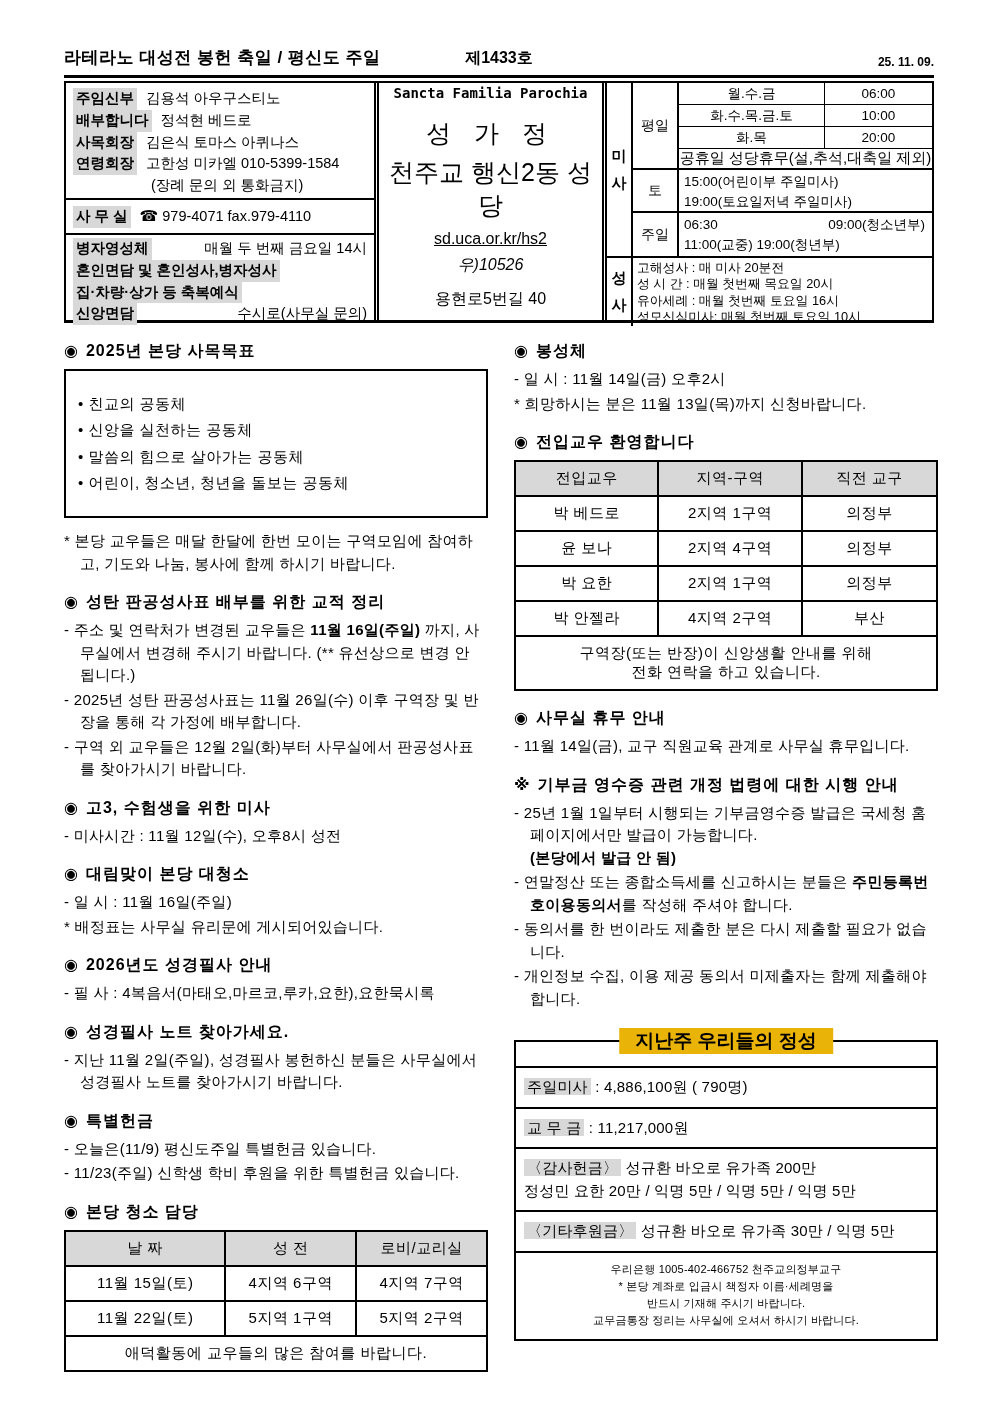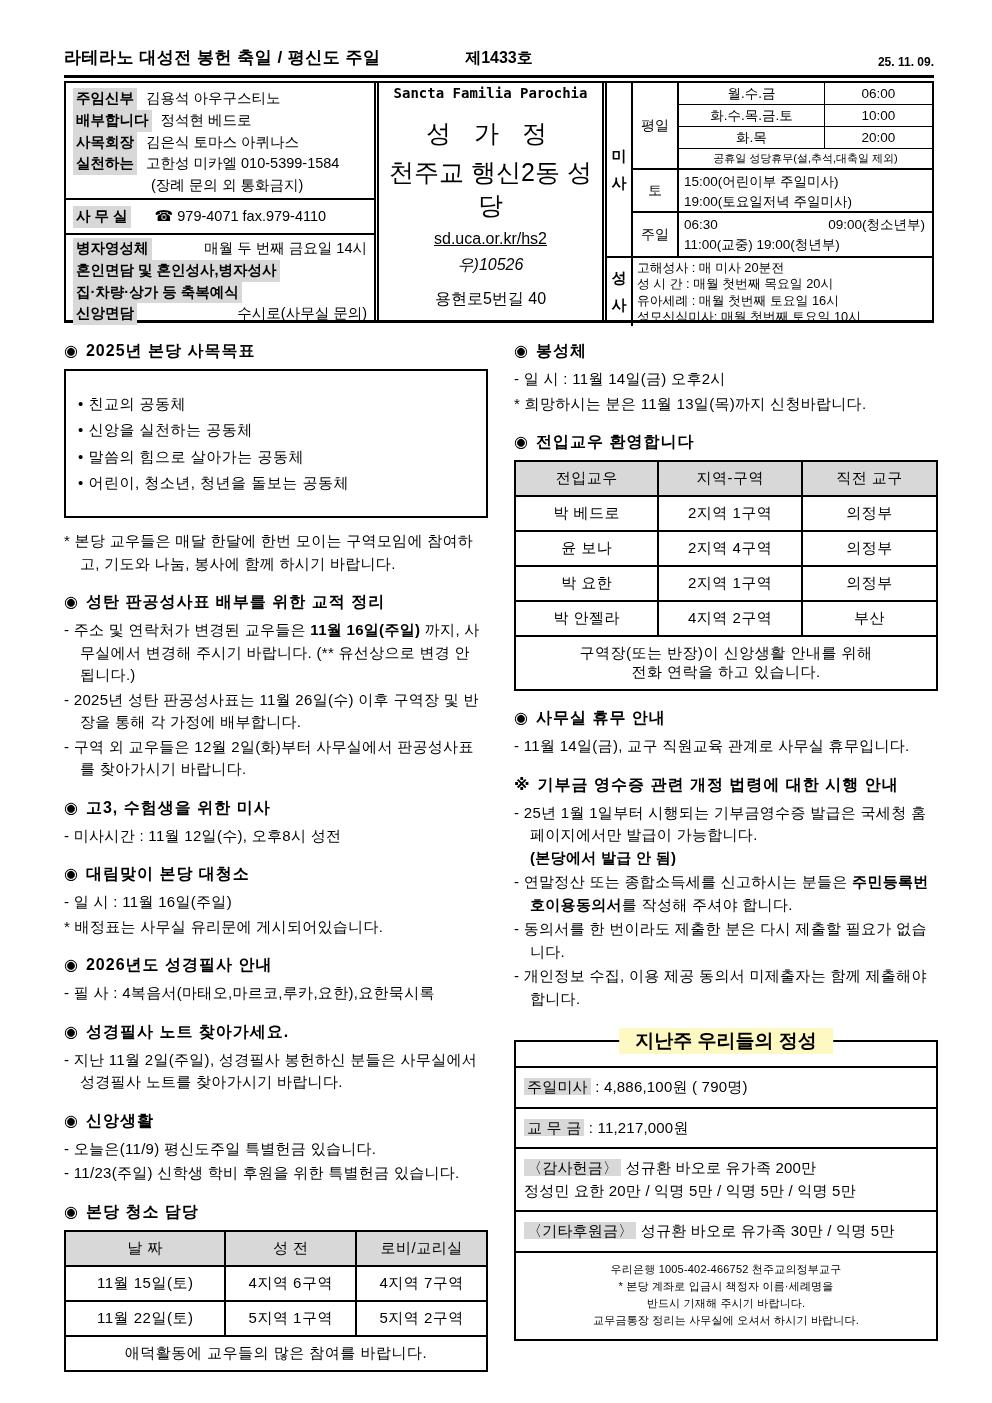--- a/index.html
+++ b/index.html
@@ -20,21 +20,21 @@
 
   
   .info-table { display:flex; border:2px solid #000; border-bottom-width:3px; margin-top:3px; height:242px; }
   .info-left { width:308px; padding:5px 7px 5px 7px; display:flex; flex-direction:column; justify-content:space-between; font-size:14.5px; }
   .info-row { display:flex; align-items:baseline; line-height:1.5; }
   .lbl { background:#d8d8d8; font-weight:bold; padding:0 3px; white-space:nowrap; }
   .val { margin-left:9px; white-space:nowrap; }
   .val-right { margin-left:auto; white-space:nowrap; }
   .info-note { padding-left:78px; line-height:1.4; }
   .info-div { border-top:2px solid #000; margin:3px -7px; }
-  .office-row { padding:2px 0;gap:15px; }
+  .office-row { padding:2px 0; }
   .phone-glyph { font-size:15px; margin-right:4px; }
 
   .info-center { width:233px; border-left:5px double #000; border-right:5px double #000;
     text-align:center; display:flex; flex-direction:column; justify-content:flex-end;
     padding-bottom:10px; }
   .latin { font-family:"DejaVu Sans Mono","Liberation Mono",monospace; font-weight:bold; font-size:14px; margin-bottom:16px; }
   .pname1 { font-size:25px; letter-spacing:8px; margin-bottom:6px; }
   .pname2 { font-size:25px; margin-bottom:8px; }
   .purl   { font-size:16px; text-decoration:underline; margin-bottom:7px; }
   .pzip   { font-size:16px; margin-bottom:13px;font-style:italic; }
@@ -45,21 +45,21 @@
   .v-label { width:26px; border-right:2px solid #000; display:flex; flex-direction:column;
     justify-content:center; align-items:center; font-weight:bold; font-size:15px; gap:8px; flex:none; }
   .mass-main { flex:1; display:flex; flex-direction:column; min-width:0; }
   .mass-weekday { display:flex; border-bottom:2px solid #000; }
   .day-label { width:46px; border-right:2px solid #000; display:flex; align-items:center;
     justify-content:center; font-size:14px; flex:none; }
   .wd-rows { flex:1; display:flex; flex-direction:column; min-width:0; }
   .wd-row { display:flex; border-bottom:1px solid #000; height:22px; }
   .wd-days { flex:1.35; text-align:center; line-height:21px; border-right:1px solid #000; white-space:nowrap; }
   .wd-time { flex:1; text-align:center; line-height:21px; }
-  .wd-holiday { height:19px; line-height:18px; text-align:center; font-size:11px; white-space:nowrap; overflow:hidden; }
+  .wd-holiday { height:19px; line-height:18px; text-align:center; font-size:15px; white-space:nowrap; overflow:hidden; }
   .mass-sat, .mass-sun { display:flex; height:43px; }
   .mass-sat { border-bottom:2px solid #000; }
   .m-lines { flex:1; padding:2px 3px 0 5px; font-size:13.5px; line-height:1.45; white-space:nowrap; min-width:0; }
   .sun1 { display:flex; justify-content:space-between; padding-right:4px; }
   .sacra-block { border-top:2px solid #000; display:flex; flex:1; }
   .sacra-lines { flex:1; padding:2px 3px 0 4px; font-size:12.8px; line-height:1.28; white-space:nowrap; min-width:0; }
 
   
   .columns { display:flex; gap:26px; margin-top:18px; }
   .col { width:424px; flex:none; }
@@ -75,21 +75,21 @@
   .goalbox .g { font-size:15px; line-height:1.75; letter-spacing:0.5px; }
 
   .tbl { width:100%; border-collapse:collapse; text-align:center; font-size:15px; margin-top:7px; letter-spacing:0.5px; }
   .tbl th, .tbl td { border:2px solid #000; padding:7px 2px; font-weight:normal; }
   .tbl th { background:#d8d8d8; }
   .tbl .tfoot-cell { padding:7px 4px; }
 
   
   .offerbox { position:relative; border:2px solid #000; margin-top:30px; }
   .offerbox-title { position:absolute; top:-14px; left:50%; transform:translateX(-50%);
-    background:#fef9c3; padding:0 16px; font-size:19px; font-weight:bold; white-space:nowrap; }
+    background:#eab308; padding:0 16px; font-size:19px; font-weight:bold; white-space:nowrap; }
   .offer-spacer { height:26px; border-bottom:2px solid #000; }
   .offer-row { border-bottom:2px solid #000; padding:8px 8px; font-size:15px; line-height:1.5; letter-spacing:0.2px; }
   .offer-row .lbl { font-weight:normal; }
   .offer-bank { padding:8px 6px 10px; text-align:center; font-size:11px; line-height:1.55; letter-spacing:0.2px; }
 
   
   .page-footer { margin-top:24px; border-top:3px solid #000; padding-top:16px; text-align:center; }
 </style>
 </head>
 <body>
@@ -113,21 +113,21 @@
         </div>
         <div class="info-row">
           <span class="lbl">배부합니다</span>
           <span class="val">정석현 베드로</span>
         </div>
         <div class="info-row">
           <span class="lbl">사목회장</span>
           <span class="val">김은식 토마스 아퀴나스</span>
         </div>
         <div class="info-row">
-          <span class="lbl">실천하는</span>
+          <span class="lbl">연령회장</span>
           <span class="val">고한성 미카엘 010-5399-1584</span>
         </div>
         <div class="info-note">(장례 문의 외 통화금지)</div>
       </div>
 
       <div class="info-div"></div>
 
       <div class="info-row office-row">
         <span class="lbl">사 무 실</span>
         <span class="val"><span class="phone-glyph">☎</span><span>979-4071  fax.979-4110</span></span>
@@ -274,21 +274,21 @@
 
       <section class="sec">
         <div class="sec-title">
           <span class="marker">◉</span><span>성경필사 노트 찾아가세요.</span>
         </div>
         <div class="item">- 지난 11월 2일(주일), 성경필사 봉헌하신 분들은 사무실에서 성경필사 노트를 찾아가시기 바랍니다.</div>
       </section>
 
       <section class="sec">
         <div class="sec-title">
-          <span class="marker">◉</span><span>신앙생활</span>
+          <span class="marker">◉</span><span>특별헌금</span>
         </div>
         <div class="item">- 오늘은(11/9) 평신도주일 특별헌금 있습니다.</div>
         <div class="item">- 11/23(주일) 신학생 학비 후원을 위한 특별헌금 있습니다.</div>
       </section>
 
       <section class="sec">
         <div class="sec-title">
           <span class="marker">◉</span><span>본당 청소 담당</span>
         </div>
         <table class="tbl">

